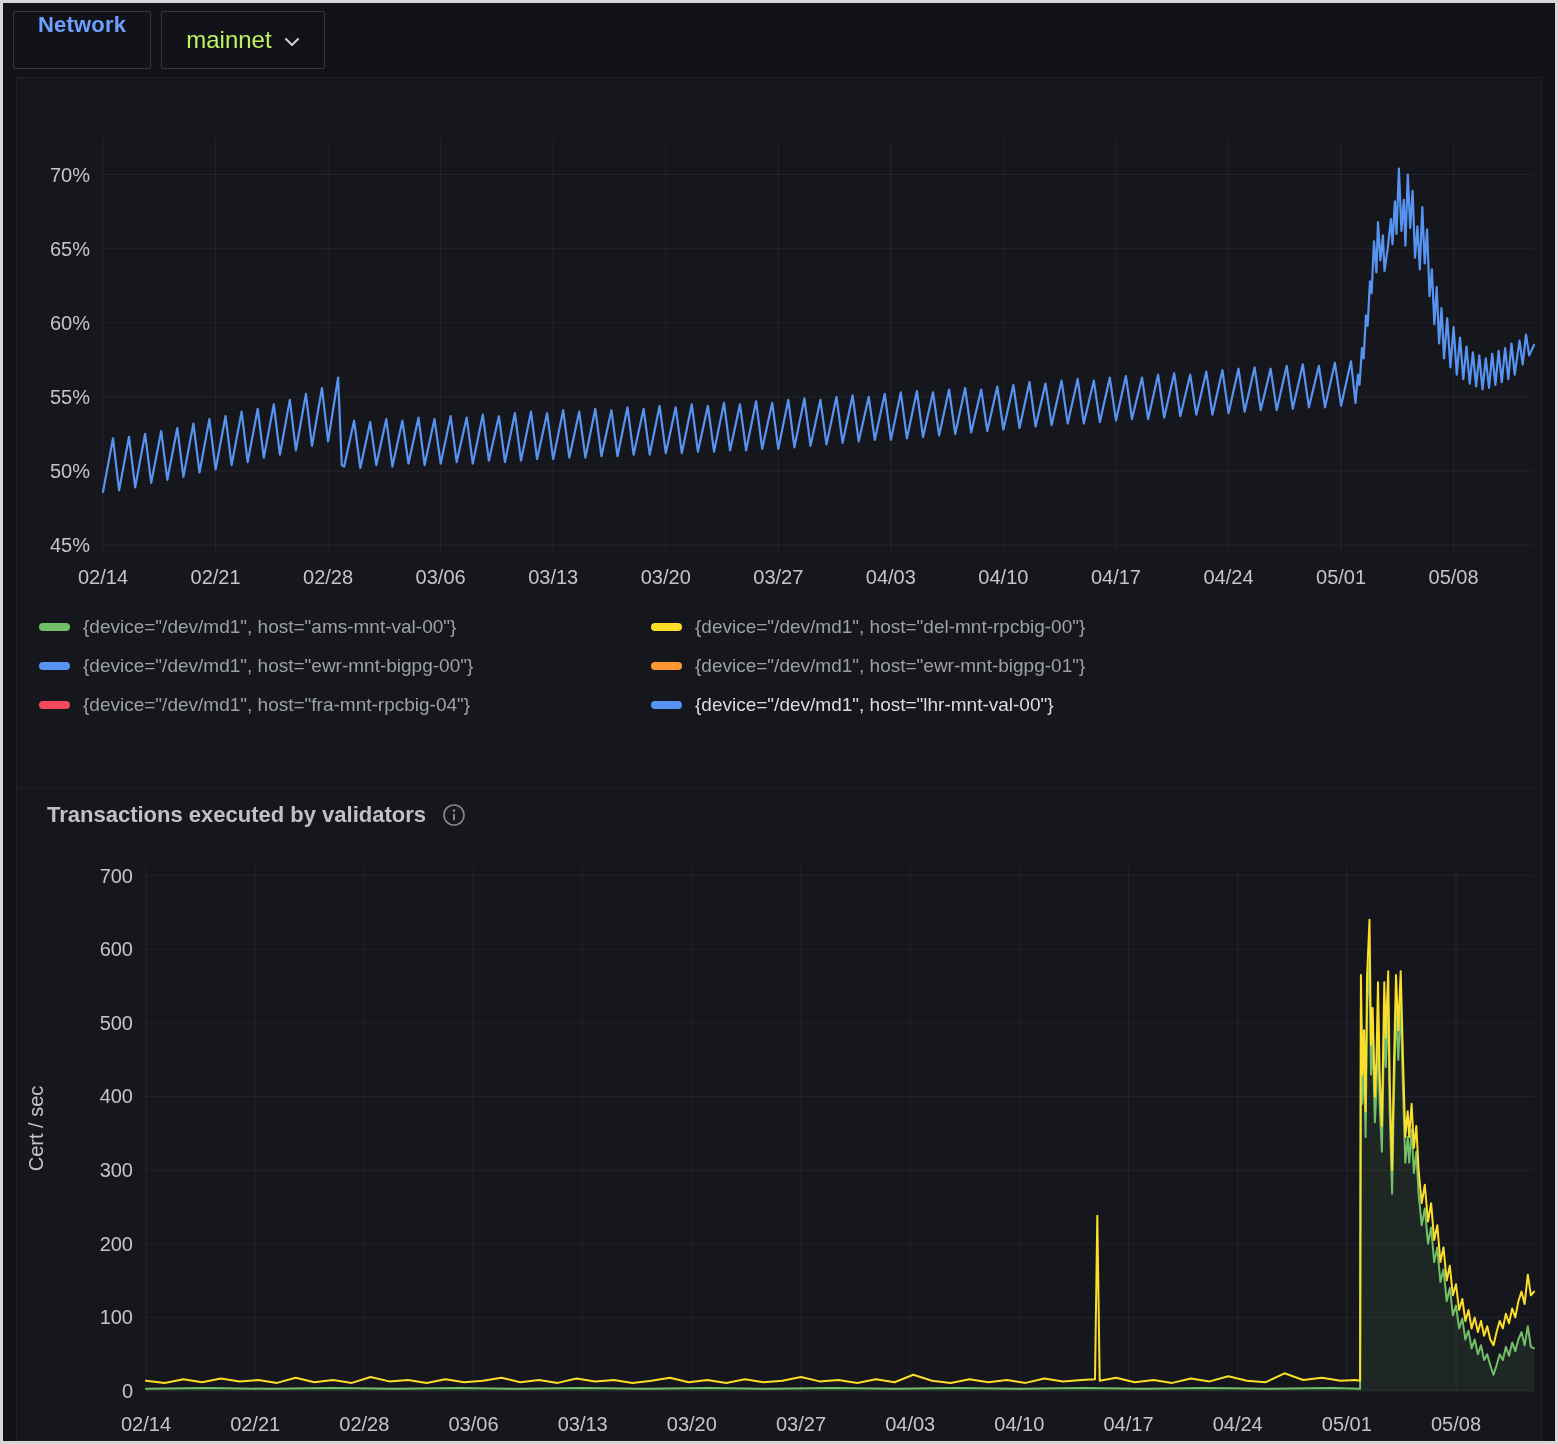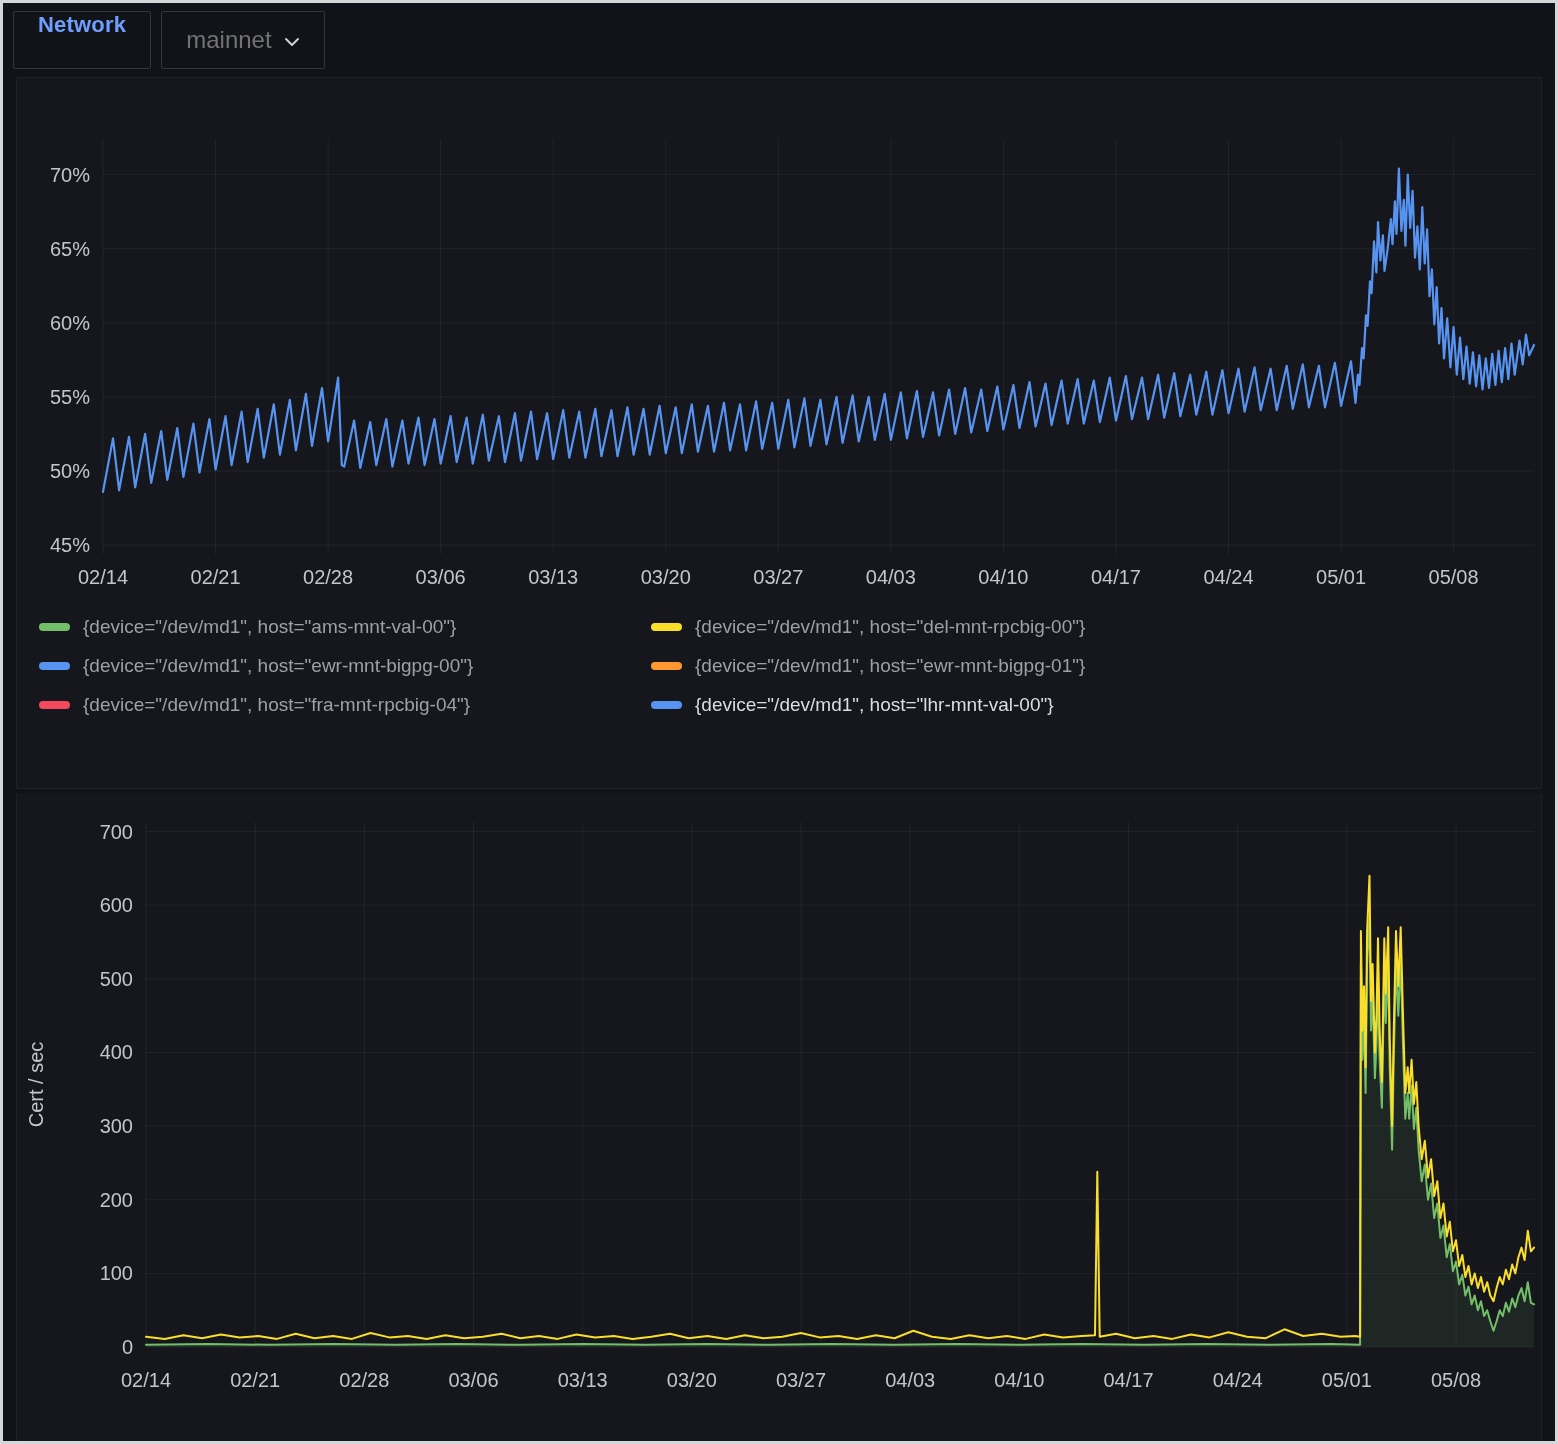--- a/index.html
+++ b/index.html
@@ -12,21 +12,21 @@
     overflow:hidden;
     position:relative;
   }
   
   .topbar { display:flex; gap:10px; padding:8px 0 0 10px; height:74px; }
   .varbox {
     display:flex; height:58px; padding:0 24px;
     border:1px solid #33363c; border-radius:2px; background:#121318;
   }
   .var-label { color:#6e9fff; font-size:22px; font-weight:600; letter-spacing:.2px; }
-  .var-value { color:#737373; font-size:24px; font-weight:500; display:flex; align-items:center; gap:12px; }
+  .var-value { color:#bef264; font-size:24px; font-weight:500; display:flex; align-items:center; gap:12px; }
   .chev { margin-top:3px; }
 
   
   .panel { background:#16171c; border:1px solid #1f2126; margin:0 13px; position:relative; }
   .panel-disk { height:712px; }
   .panel-tx   { height:652px; border-top:none; }
   .panel-h { display:flex; align-items:center; gap:16px; padding:16px 0 0 30px; height:52px; }
   .panel-tx .panel-h { padding-top:8px; height:44px; }
   .panel-title { margin:0; font-size:22px; font-weight:600; color:#d2d3d7; cursor:pointer; }
   .panel-tx .panel-title { color:#c0c1c6; }
@@ -131,20 +131,28 @@
           <span class="ltext">{device="/dev/md1", host="fra-mnt-rpcbig-04"}</span>
         </li>
         <li>
           <span class="dash" style="background: rgb(87, 148, 242);"></span>
           <span class="ltext hl">{device="/dev/md1", host="lhr-mnt-val-00"}</span>
         </li>
       </ul>
   </section>
 
   <section class="panel panel-tx">
+    <header class="panel-h">
+      <h2 class="panel-title">Transactions executed by validators</h2>
+      <svg width="24" height="24" viewBox="0 0 24 24">
+        <circle cx="12" cy="12" r="10" fill="none" stroke="#83868d" stroke-width="1.6"></circle>
+        <circle cx="12" cy="7.6" r="1.3" fill="#83868d"></circle>
+        <rect x="11" y="10.4" width="2" height="7" rx="1" fill="#83868d"></rect>
+      </svg>
+    </header>
 
     <svg class="chart" id="chart-tx" width="1524" height="608">
         <line x1="129" y1="29" x2="129" y2="554" stroke="rgba(204,204,220,0.07)" stroke-width="1"></line>
         <text x="129" y="594" text-anchor="middle" fill="#c4c5ca" font-size="20">02/14</text>
         <line x1="238.1685393258427" y1="29" x2="238.1685393258427" y2="554" stroke="rgba(204,204,220,0.07)" stroke-width="1"></line>
         <text x="238.1685393258427" y="594" text-anchor="middle" fill="#c4c5ca" font-size="20">02/21</text>
         <line x1="347.3370786516854" y1="29" x2="347.3370786516854" y2="554" stroke="rgba(204,204,220,0.07)" stroke-width="1"></line>
         <text x="347.3370786516854" y="594" text-anchor="middle" fill="#c4c5ca" font-size="20">02/28</text>
         <line x1="456.50561797752806" y1="29" x2="456.50561797752806" y2="554" stroke="rgba(204,204,220,0.07)" stroke-width="1"></line>
         <text x="456.50561797752806" y="594" text-anchor="middle" fill="#c4c5ca" font-size="20">03/06</text>

